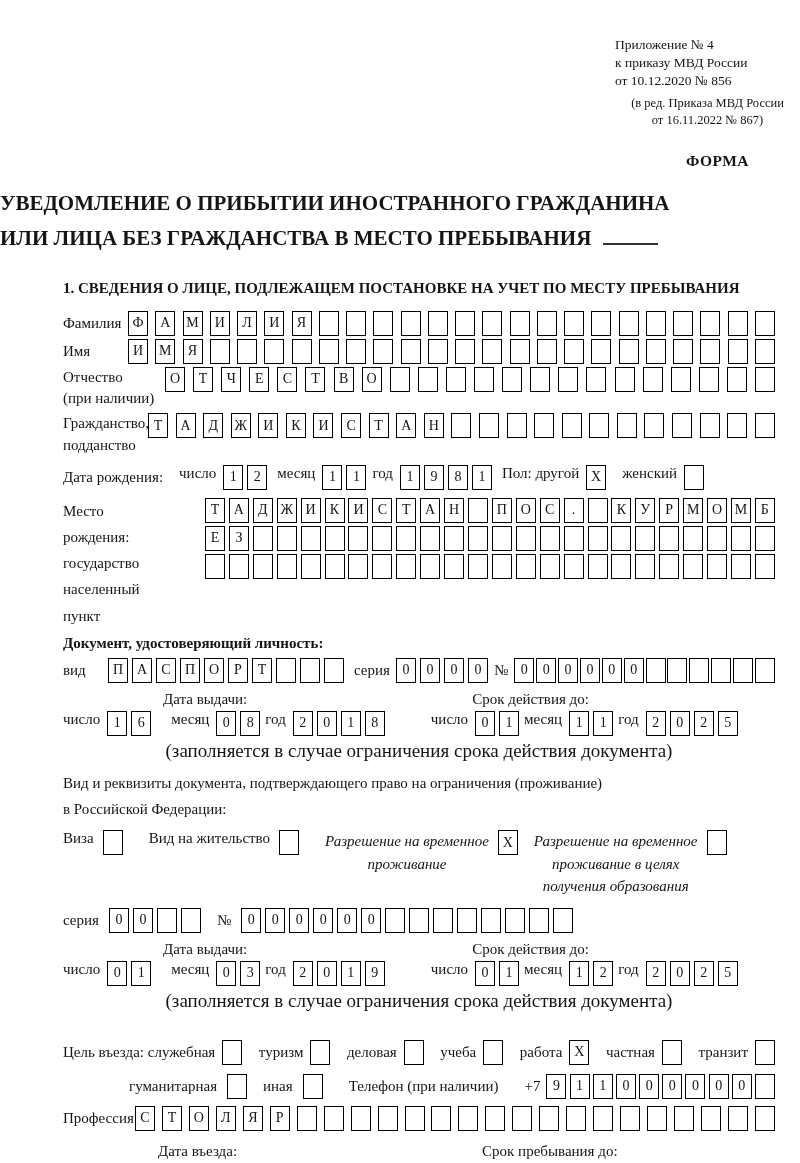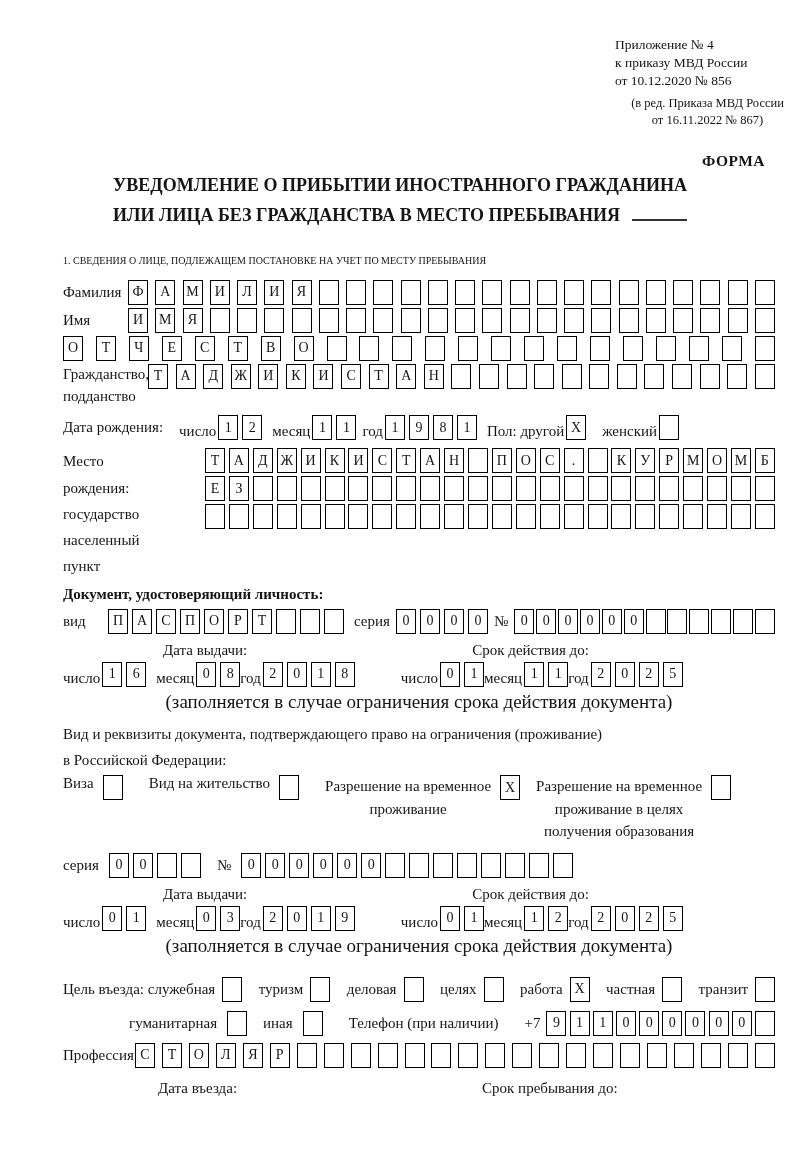--- a/index.html
+++ b/index.html
@@ -1,47 +1,47 @@
 <!DOCTYPE html>
 <html lang="ru"><head>
 <meta charset="utf-8">
 <style>
   html,body{margin:0;padding:0;background:#fff;}
   .page{width:800px;height:1163px;box-sizing:border-box;background:#fff;color:#151515;
         font-family:"Liberation Serif","DejaVu Serif",serif;overflow:hidden;padding-top:36px;position:relative;}
   .appendix{margin-left:615px;font-size:13.5px;line-height:1.35;}
   .appendix-note{font-size:12.5px;margin-top:4px;line-height:1.35;text-align:center;}
-  .forma{text-align:right;padding-right:35px;font-weight:bold;font-size:15.5px;margin-top:24px;letter-spacing:.5px;}
-  .title{text-align:center;font-weight:bold;font-size:18px;line-height:1.65;margin-top:1px;}
+  .forma{text-align:right;padding-right:51px;font-weight:bold;font-size:15.5px;margin-top:24px;letter-spacing:.5px;}
+  .title{font-weight:bold;font-size:21px;line-height:1.65;margin-top:16px;}
   .title-underline{display:inline-block;width:55px;border-bottom:2px solid #333;margin-left:12px;vertical-align:baseline;}
-  .section-title{font-weight:normal;font-size:10px;margin:24px 12px 14px 63px;white-space:nowrap;}
+  .section-title{font-weight:bold;font-size:15px;margin:24px 12px 14px 63px;white-space:nowrap;}
   .content{padding:0 25px 0 63px;font-size:15px;}
   .row{display:flex;align-items:center;margin-bottom:3px;}
   .row.top{align-items:flex-start;}
   .lbl{flex:0 0 auto;font-size:15px;}
   .lbl2{line-height:1.45;}
   .cell{width:20px;height:25px;border:1.6px solid #000;box-sizing:border-box;display:inline-flex;
         align-items:center;justify-content:center;font-size:14px;flex:0 0 auto;background:#fff;}
   .cells-fill{display:flex;flex:1 1 auto;justify-content:space-between;}
   .cells-g{display:flex;gap:4px;flex:0 0 auto;}
   .gap6{width:6px;flex:0 0 auto;} .gap10{width:10px;flex:0 0 auto;} .gap16{width:16px;flex:0 0 auto;}
   .gap26{width:26px;flex:0 0 auto;} .gap40{width:40px;flex:0 0 auto;}
   .w65{width:65px;flex:0 0 auto;} .w85{width:85px;flex:0 0 auto;} .w102{width:102px;flex:0 0 auto;}
   .bp-labels{line-height:1.75;font-size:15px;}
   .bp-rows{flex:1 1 auto;}
   .bp-rows .cells-fill{margin-bottom:3px;}
   .doc-heading{text-align:left;font-weight:bold;font-size:15px;margin:6px 0 6px 0;}
   .heads{display:flex;font-size:15px;margin-top:8px;margin-bottom:3px;}
-  .dg{display:flex;align-items:flex-end;flex:0 0 auto;}
+  .dg{display:flex;align-items:flex-start;gap:5px;flex:0 0 auto;}
   .dg .lbl{margin-right:2px;}
   .note-right{text-align:center;font-size:19px;margin-top:4px;}
   .para{font-size:15px;line-height:1.75;margin-top:8px;}
   .pair{display:flex;align-items:flex-start;gap:9px;flex:0 0 auto;}
-  .multi{text-align:center;line-height:1.5;font-size:15px;}
-  .purpose-row{display:flex;align-items:center;justify-content:space-between;margin-top:20px;text-align:right;}
+  .multi{text-align:center;line-height:1.5;font-size:15px;font-style:italic;}
+  .purpose-row{display:flex;align-items:center;justify-content:space-between;margin-top:28px;text-align:right;}
   .purpose-row .pairc{display:flex;align-items:center;gap:7px;}
 </style>
 </head>
 <body>
 
 <div class="page">
 
   <div class="appendix">
     <div>Приложение № 4</div>
     <div>к приказу МВД России</div>
@@ -119,20 +119,24 @@
           <span class="cell"></span>
           <span class="cell"></span>
           <span class="cell"></span>
           <span class="cell"></span>
           <span class="cell"></span>
           <span class="cell"></span>
         </div>
     </div>
 
     <div class="row top">
+      <span class="lbl w102 lbl2">
+        <span>Отчество</span><br>
+        <span>(при наличии)</span>
+      </span>
       <div class="cells-fill">
           <span class="cell">О</span>
           <span class="cell">Т</span>
           <span class="cell">Ч</span>
           <span class="cell">Е</span>
           <span class="cell">С</span>
           <span class="cell">Т</span>
           <span class="cell">В</span>
           <span class="cell">О</span>
           <span class="cell"></span>
@@ -407,21 +411,21 @@
           </span>
       </span>
     </div>
     <div class="note-right">(заполняется в случае ограничения срока действия документа)</div>
 
     <div class="para">
       <div>Вид и реквизиты документа, подтверждающего право на ограничения (проживание)</div>
       <div>в Российской Федерации:</div>
     </div>
 
-    <div class="row top" style="margin-top:2px;">
+    <div class="row top" style="margin-top:8px;">
       <span class="pair">
         <span class="lbl">Виза</span>
         <span class="cells-g">
             <span class="cell"></span>
           </span>
       </span>
       <span class="gap26"></span>
       <span class="pair">
         <span class="lbl">Вид на жительство</span>
         <span class="cells-g">
@@ -542,21 +546,21 @@
             <span class="cell"></span>
           </span>
       </span>
       <span class="pairc">
         <span class="lbl">деловая</span>
         <span class="cells-g">
             <span class="cell"></span>
           </span>
       </span>
       <span class="pairc">
-        <span class="lbl">целях</span>
+        <span class="lbl">учеба</span>
         <span class="cells-g">
             <span class="cell"></span>
           </span>
       </span>
       <span class="pairc">
         <span class="lbl">работа</span>
         <span class="cells-g">
             <span class="cell">X</span>
           </span>
       </span>

